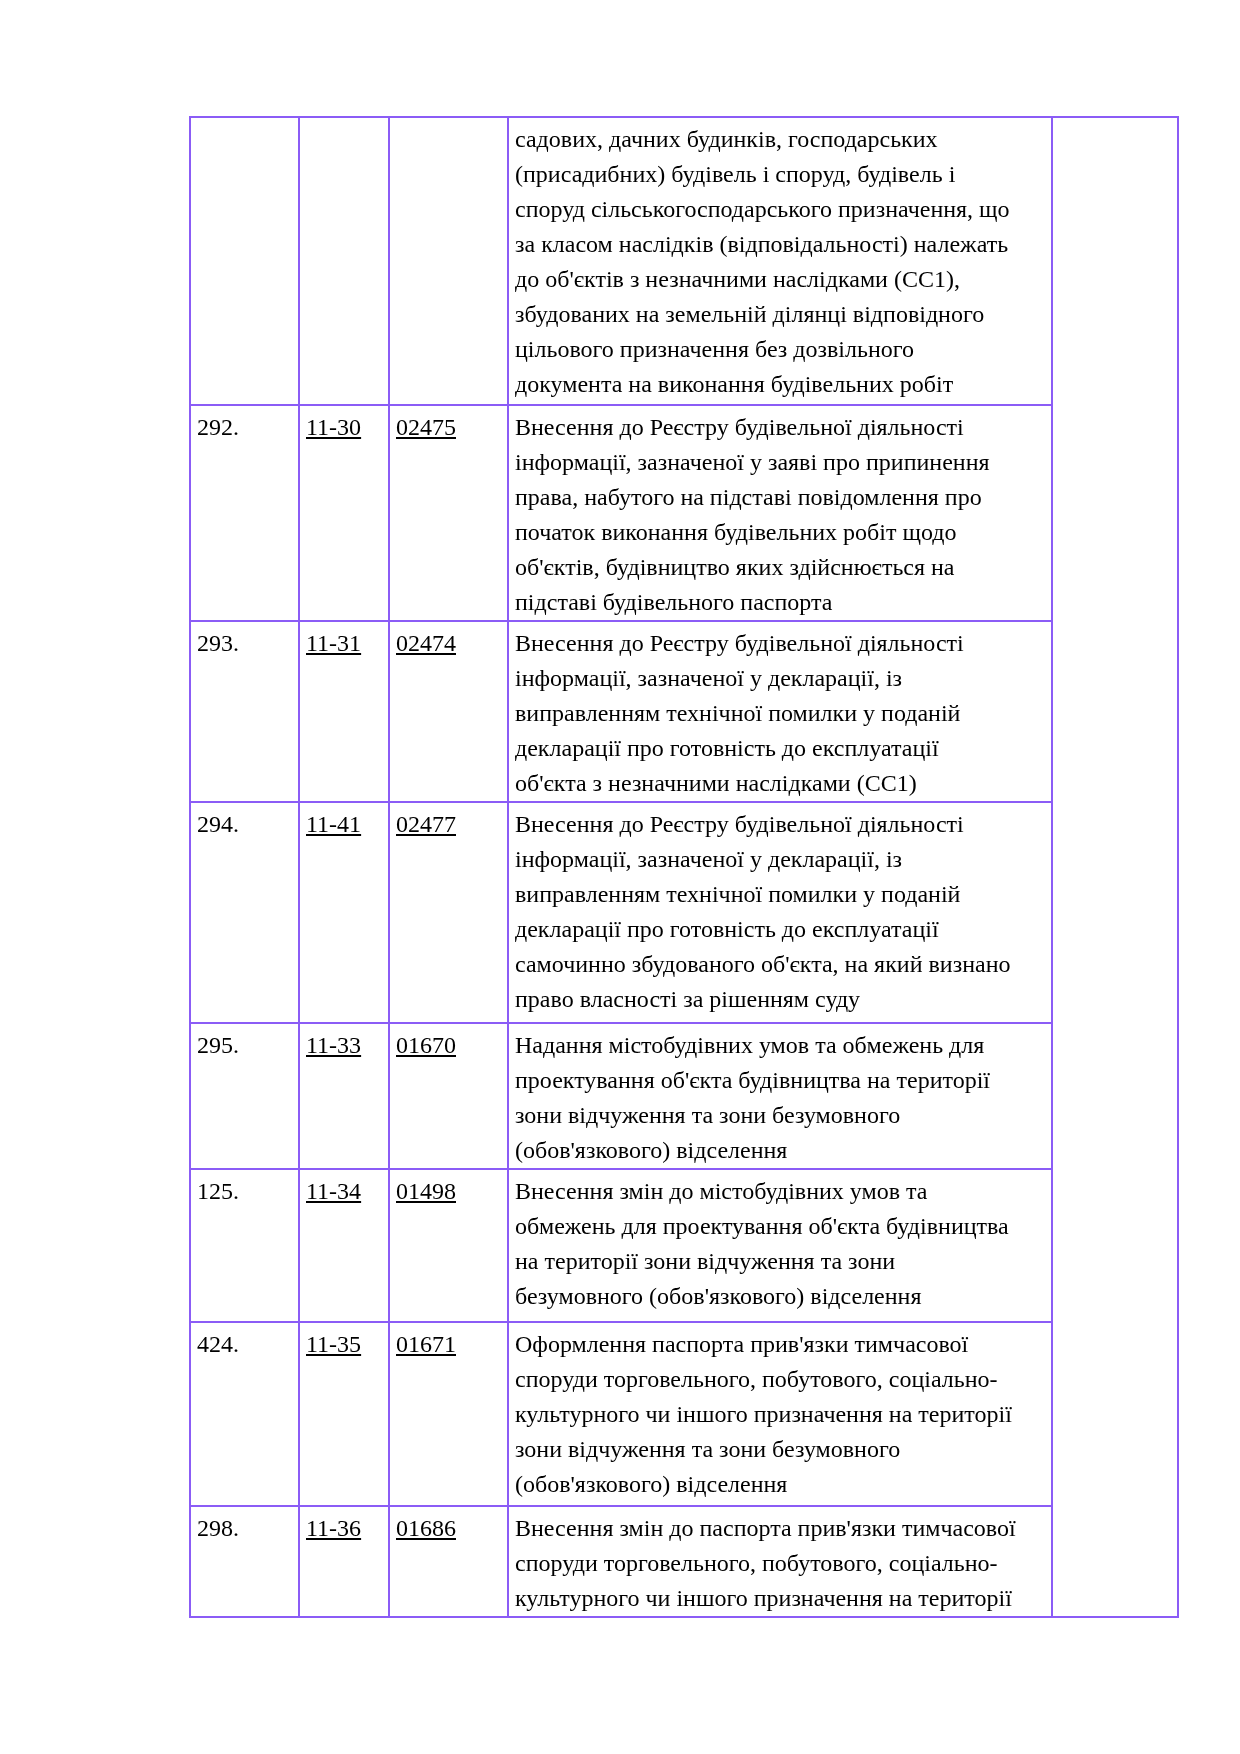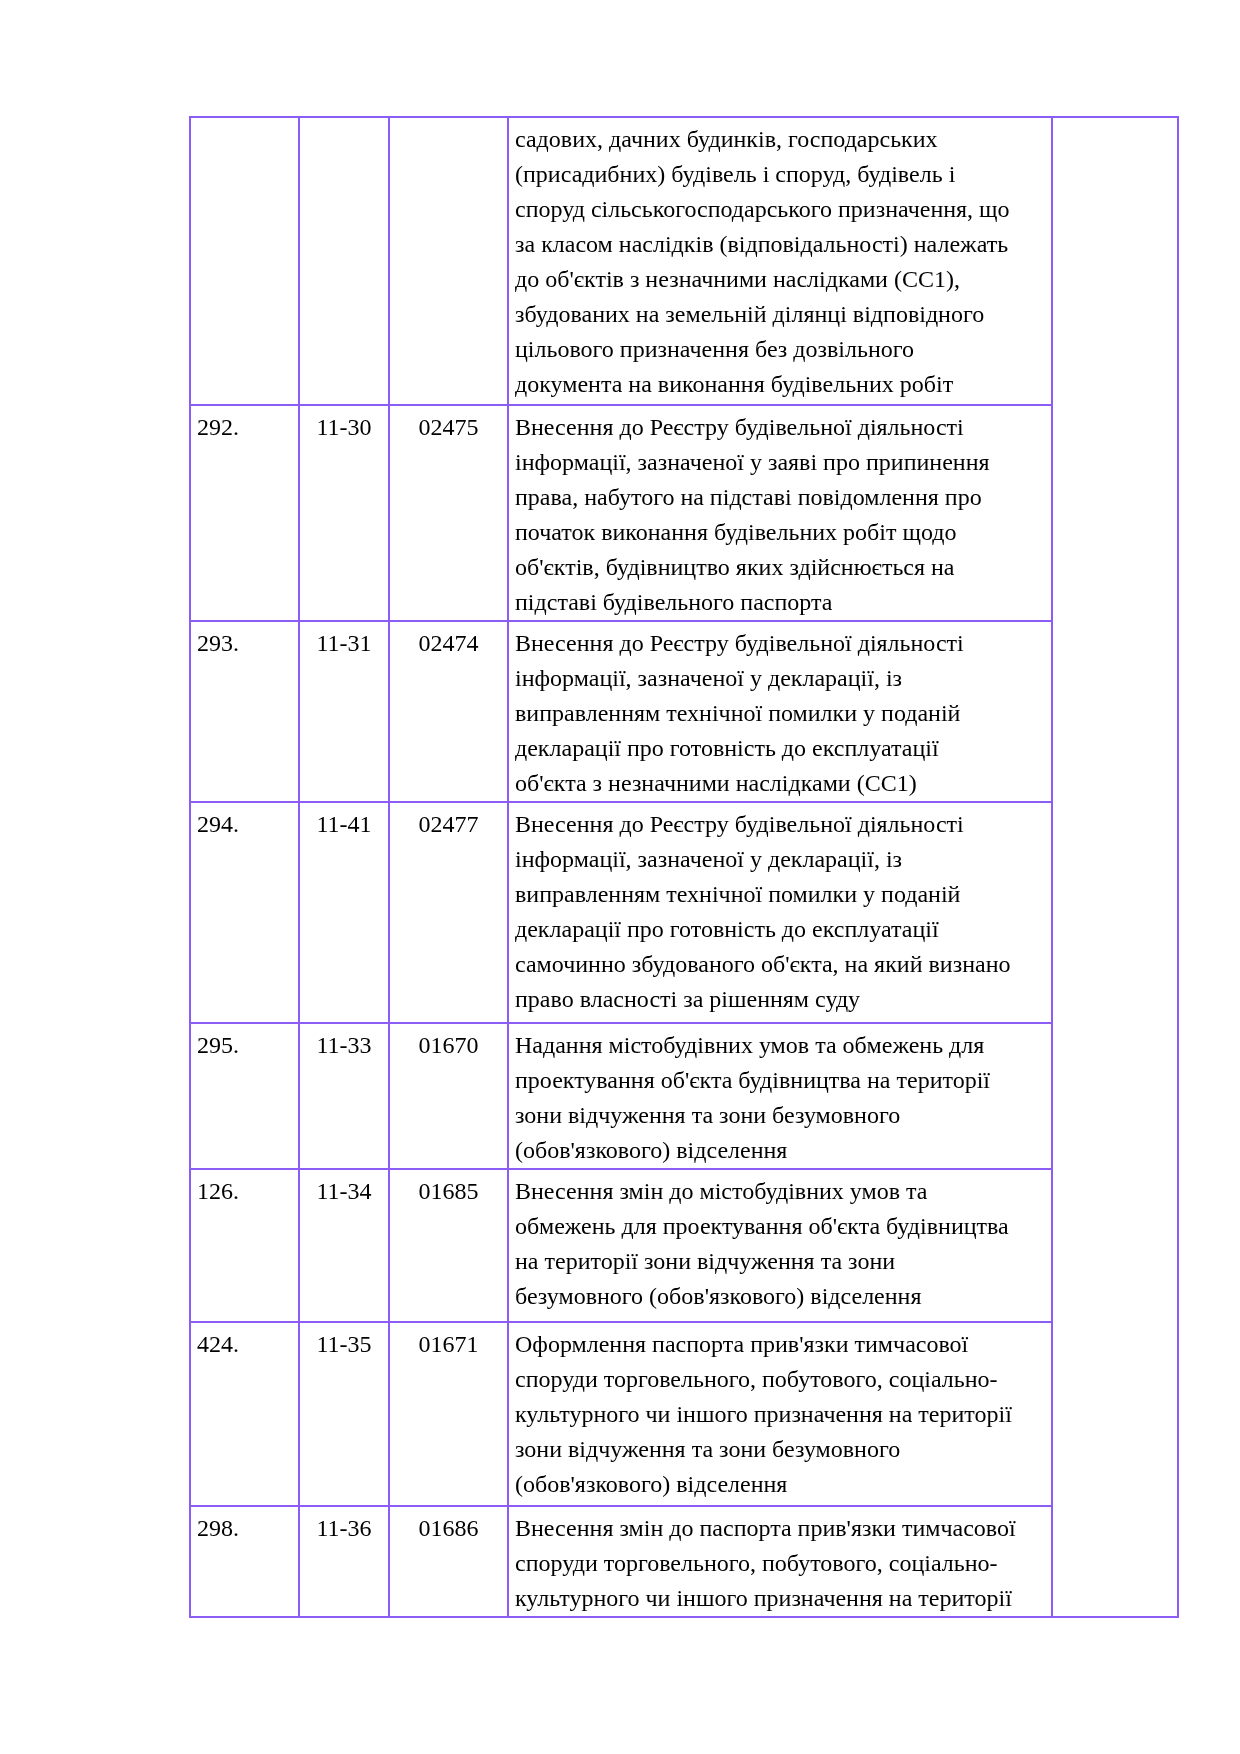--- a/index.html
+++ b/index.html
@@ -31,21 +31,21 @@
     vertical-align: top;
     line-height: 35px;
     padding: 4px 6px 0 6px;
     overflow: hidden;
   }
   td.cell-num {
     text-align: left;
     padding-right: 16px;
   }
   td.cell-code {
-    text-align: center;
+    text-decoration: underline;
   }
   td.cell-desc {
     padding-left: 10px;
     padding-right: 8px;
     white-space: pre-line;
   }
   td.cell-spacer {
     background: #ffffff;
   }
 </style>
@@ -111,23 +111,23 @@
       <tr style="height:139px">
         <td class="cell-num">295.</td>
         <td class="cell-code">11-33</td>
         <td class="cell-code">01670</td>
         <td class="cell-desc">Надання містобудівних умов та обмежень для
 проектування об'єкта будівництва на території
 зони відчуження та зони безумовного
 (обов'язкового) відселення</td>
       </tr>
       <tr style="height:153px">
-        <td class="cell-num">126.</td>
+        <td class="cell-num">125.</td>
         <td class="cell-code">11-34</td>
-        <td class="cell-code">01685</td>
+        <td class="cell-code">01498</td>
         <td class="cell-desc">Внесення змін до містобудівних умов та
 обмежень для проектування об'єкта будівництва
 на території зони відчуження та зони
 безумовного (обов'язкового) відселення</td>
       </tr>
       <tr style="height:184px">
         <td class="cell-num">424.</td>
         <td class="cell-code">11-35</td>
         <td class="cell-code">01671</td>
         <td class="cell-desc">Оформлення паспорта прив'язки тимчасової

